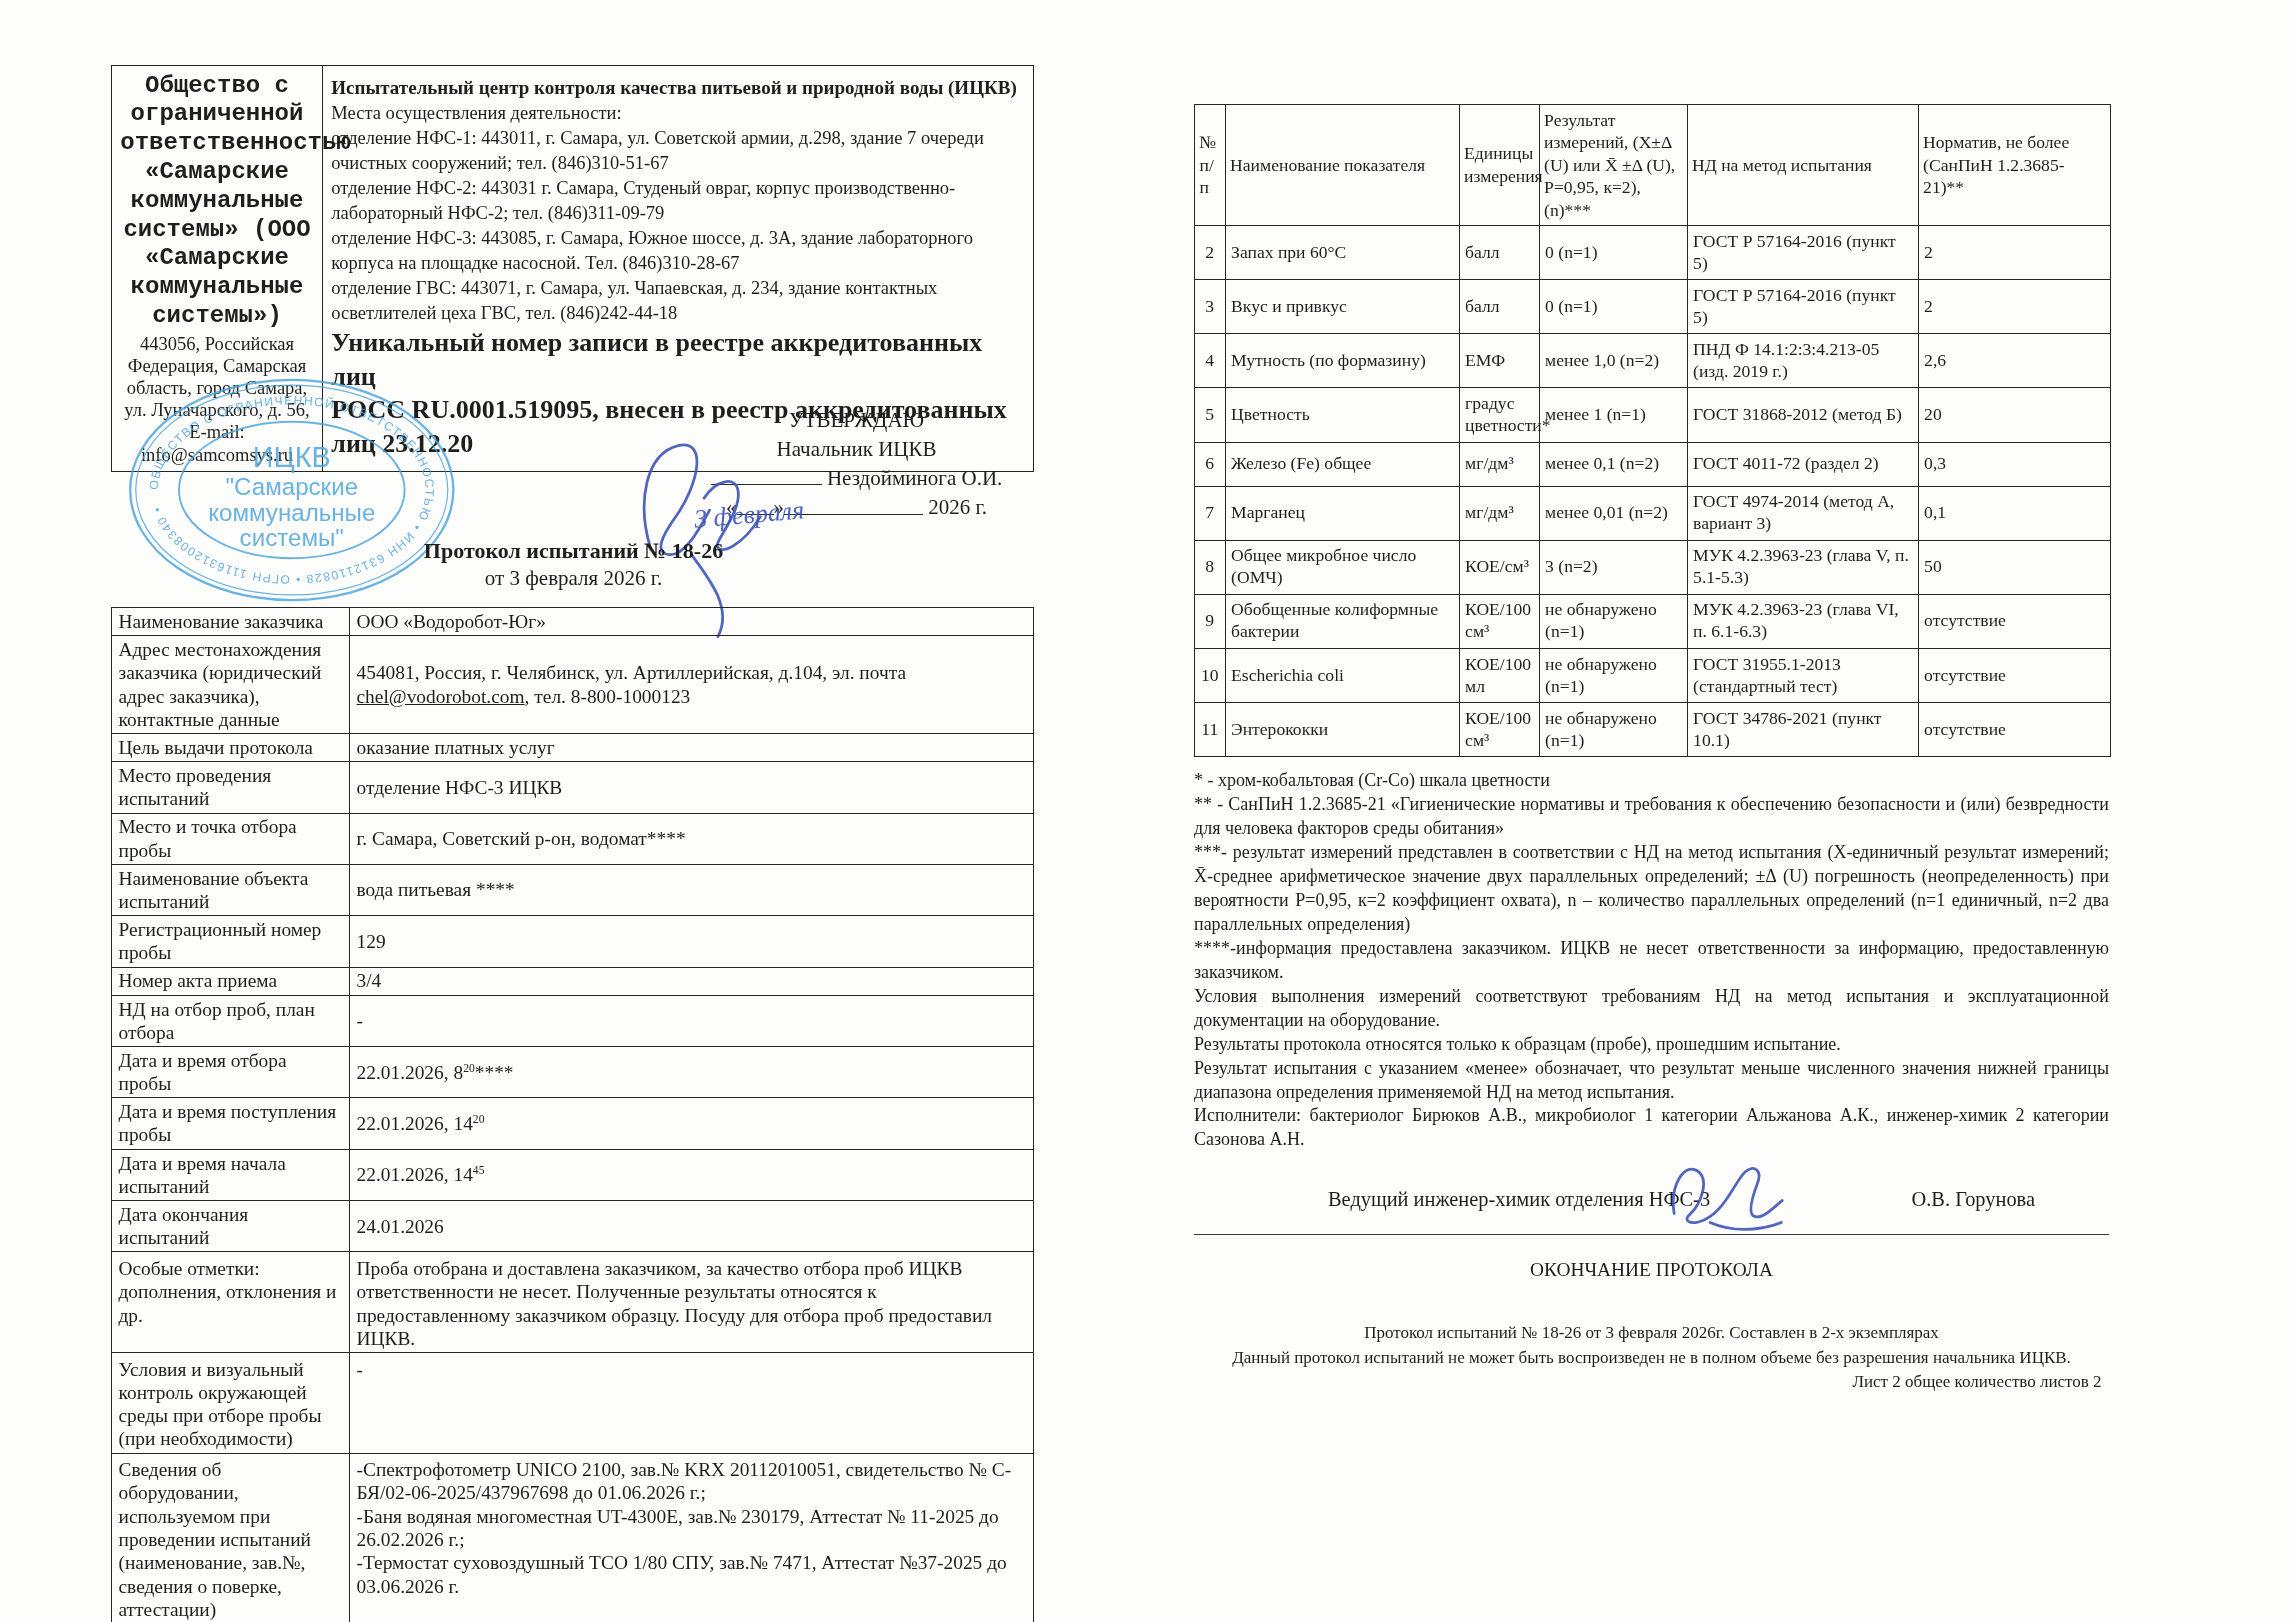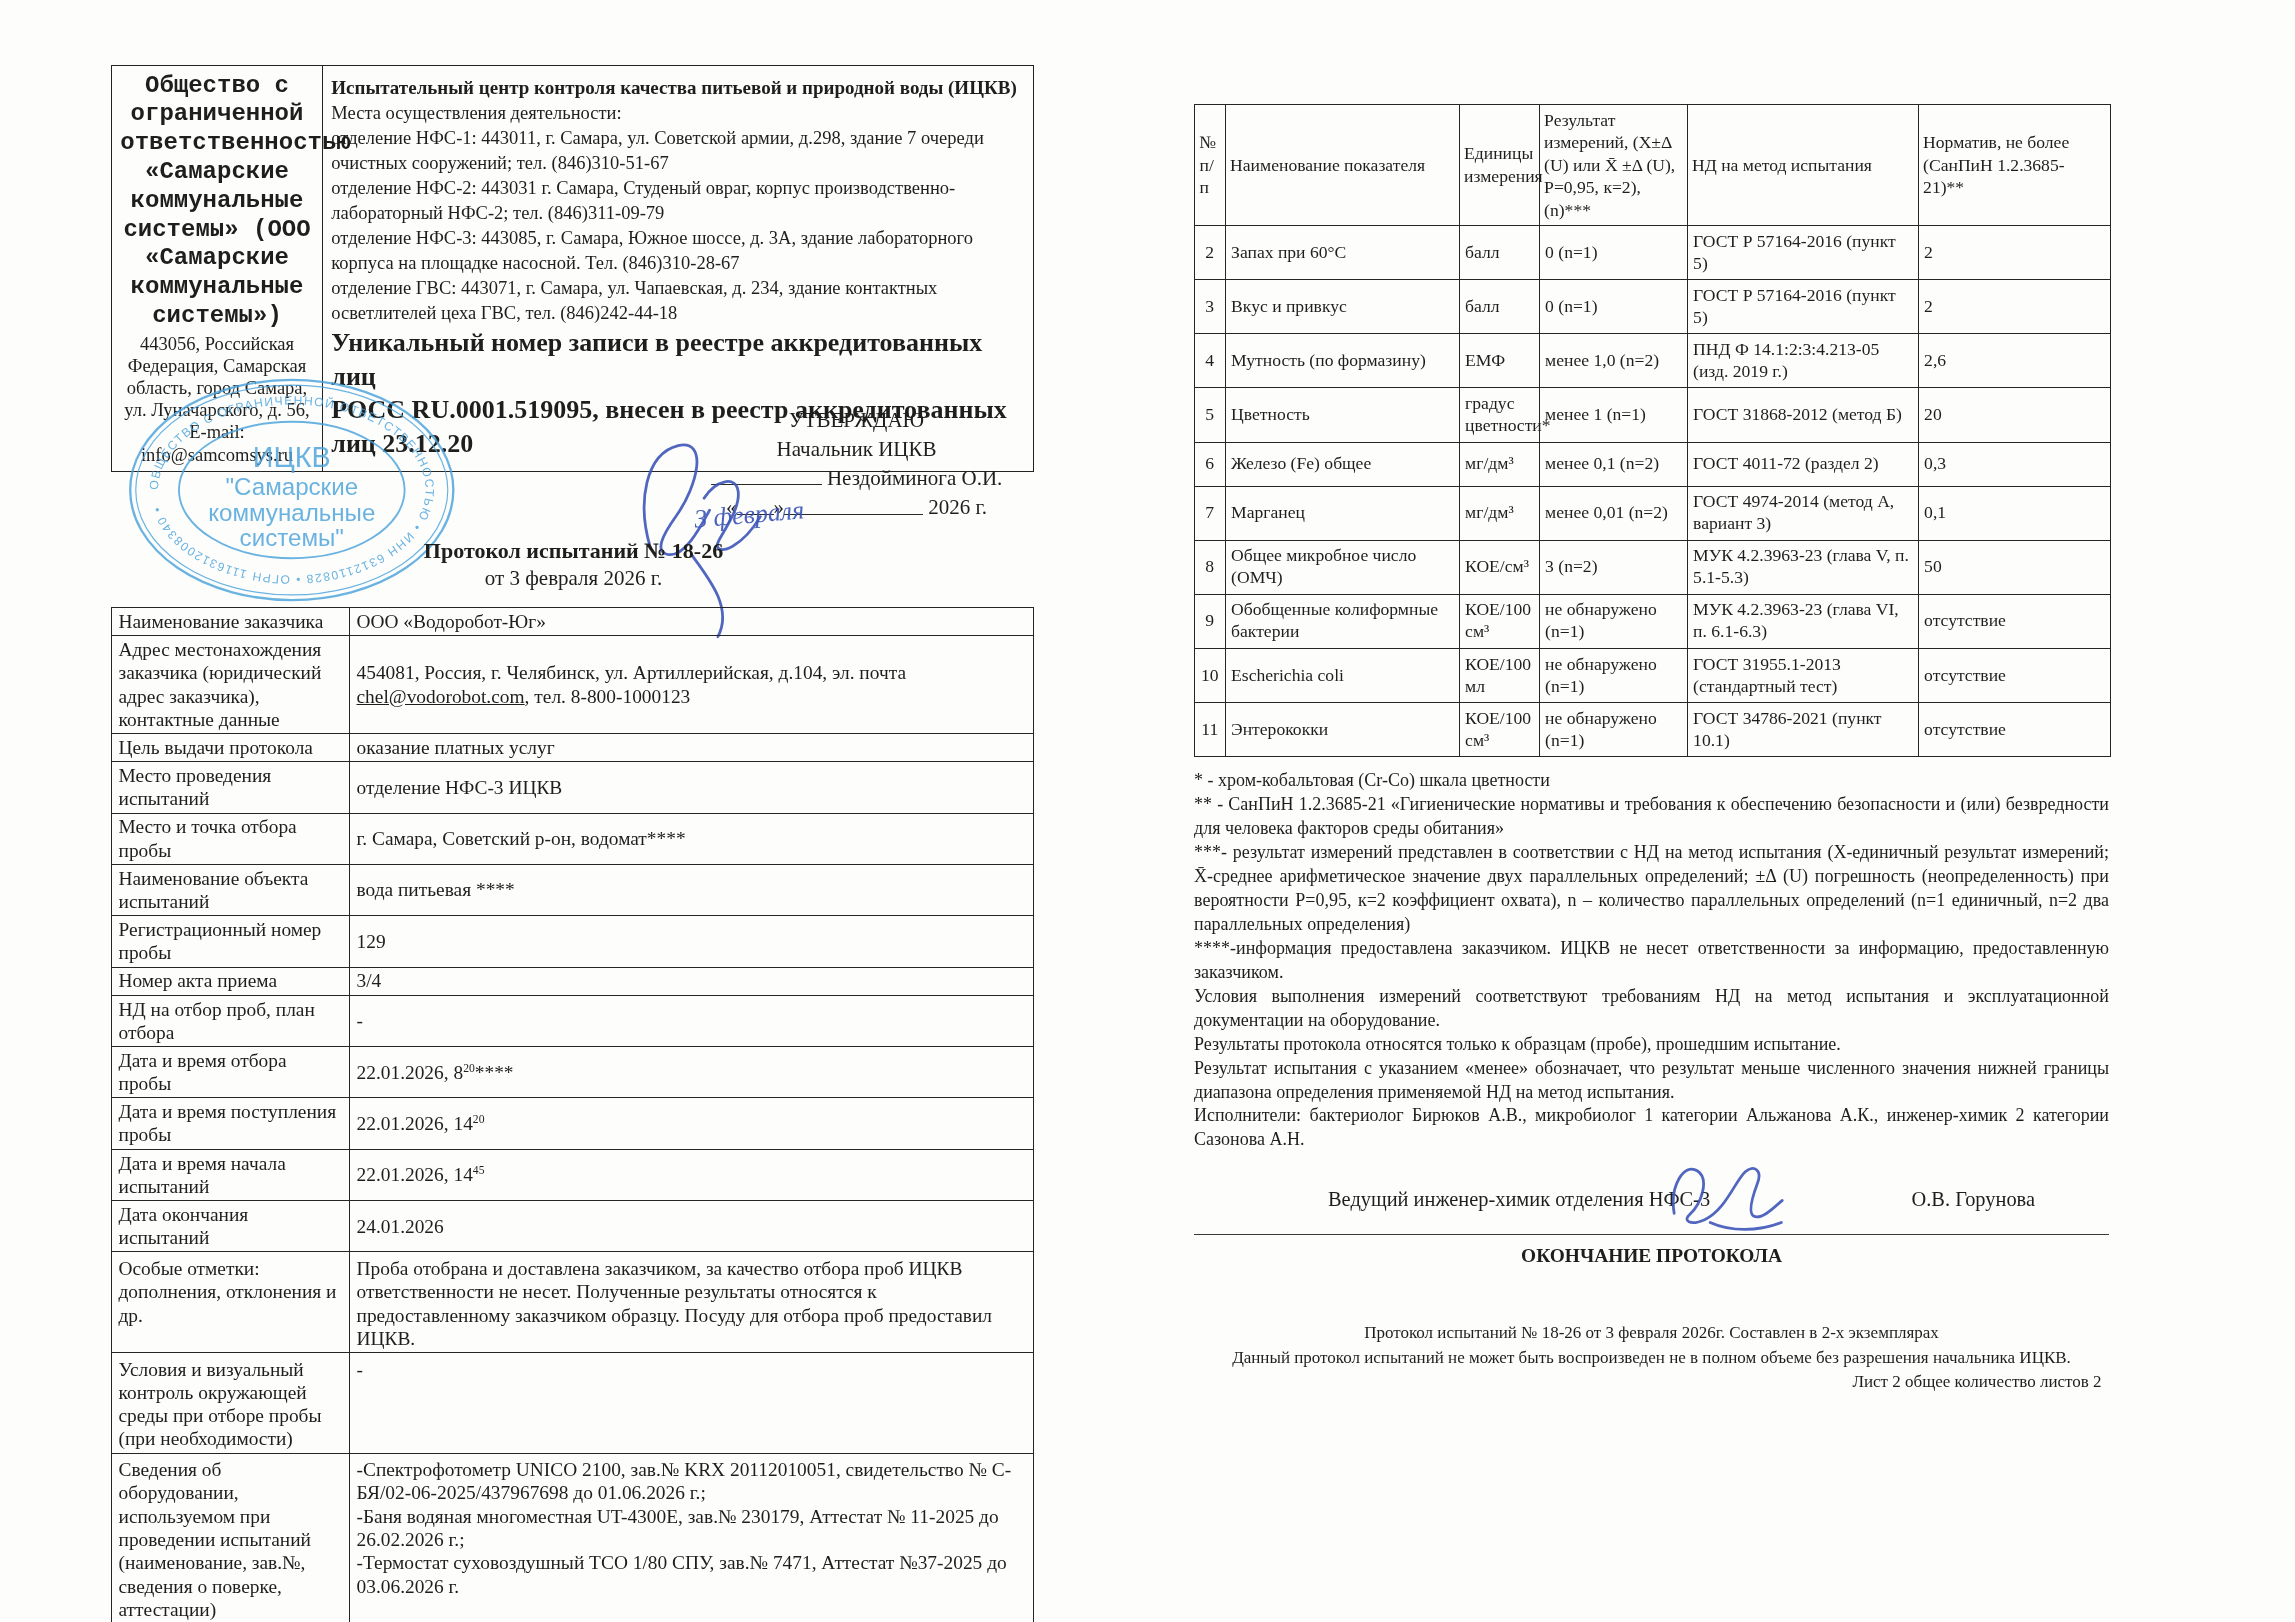--- a/index.html
+++ b/index.html
@@ -67,21 +67,21 @@
 
   
   .p2-inner{position:absolute;left:46px;top:104px;width:915px;}
   .footnotes{margin-top:12px;font-size:18px;line-height:1.33;width:915px;}
   .footnotes p{margin:0;text-align:justify;}
   .sig-row{margin-top:24px;position:relative;font-size:20.4px;height:56px;}
   .sig-label{position:absolute;left:134px;top:12px;}
   .sig-name{position:absolute;right:74px;top:12px;}
   .sig2{left:467px;top:-32px;width:139px;height:97px;}
   .end-rule{border-top:1.4px solid #3a3a3a;width:915px;margin-top:1.9px;}
-  .end-text{text-align:center;font-size:19.4px;margin-top:10px;font-weight:bold;}
+  .end-text{text-align:center;font-size:19.4px;margin-top:24px;}
   .p2-footer{position:absolute;left:46px;top:1321px;width:915px;font-size:17px;line-height:1.45;}
   .p2f-c{text-align:center;}
   .p2f-r{text-align:right;padding-right:7.4px;}
 </style>
 </head>
 <body>
 
 <section class="page page-1">
 
   <table class="header-table">

